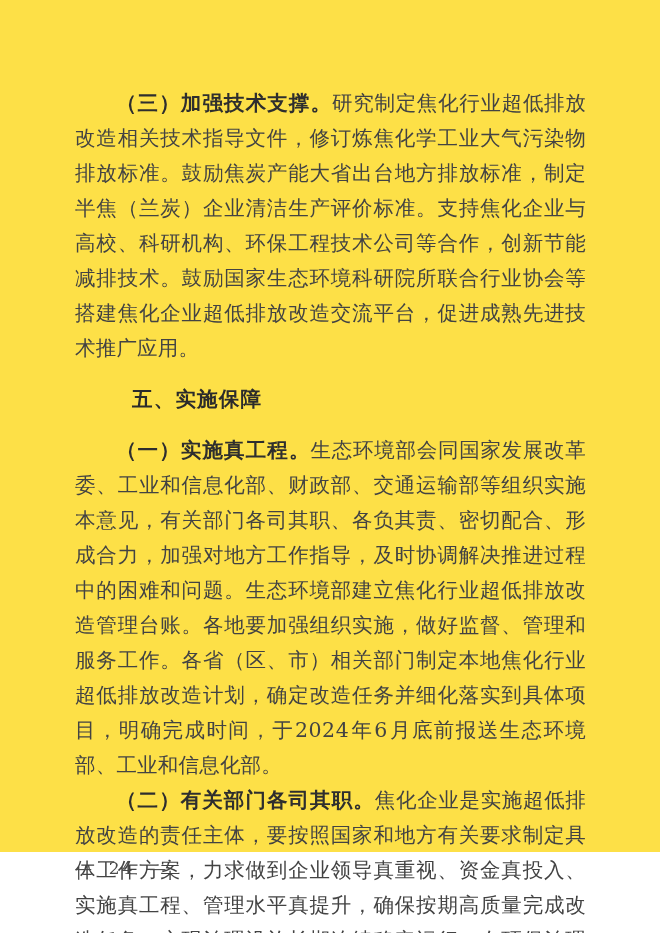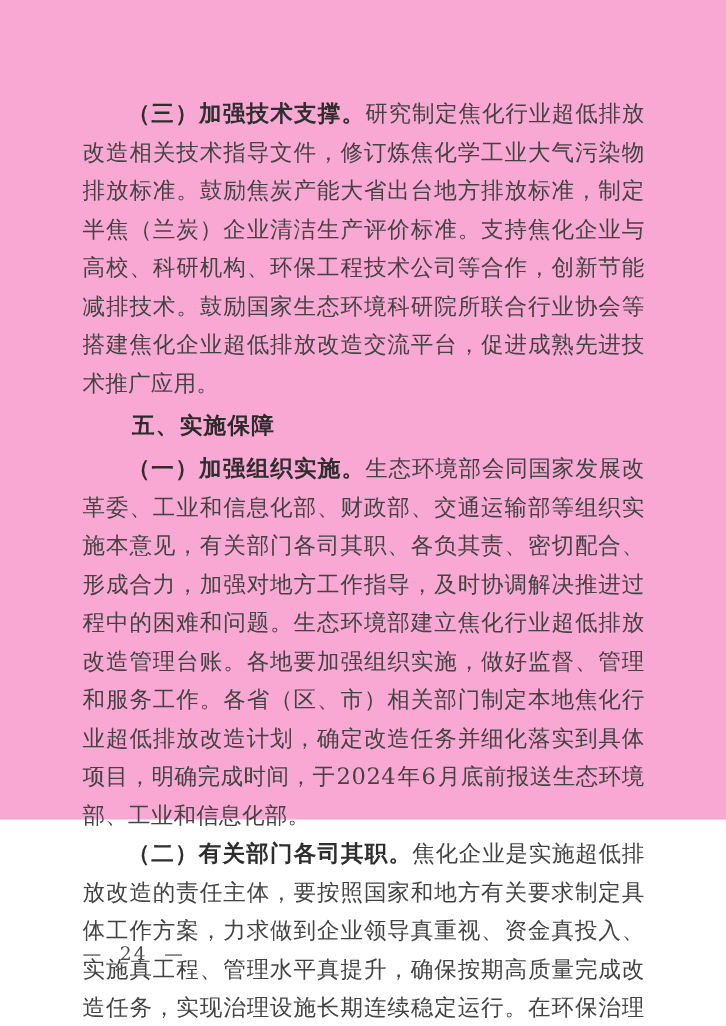--- a/index.html
+++ b/index.html
@@ -10,22 +10,22 @@
     width: 660px;
     height: 933px;
     background: #ffffff;
     font-family: "DejaVu Serif", "Liberation Serif", serif;
     overflow: hidden;
   }
 
   #page {
     position: relative;
     width: 660px;
-    height: 745px;
-    background: #f9a8d4;
+    height: 852px;
+    background: #fde047;
   }
 
   #content {
     position: absolute;
     left: 75px;
     top: 86px;
     width: 511px;
   }
 
   
@@ -43,21 +43,21 @@
 
   
   .runin {
     font-weight: bold;
     color: #2e2e2e;
     letter-spacing: 0.6px;
   }
 
   
   .section-heading {
-    margin: 4px;
+    margin: 16px;
     font-size: 20.5px;
     line-height: 35px;
     color: #2b2b2b;
     text-indent: 2em;
     font-weight: bold;
     letter-spacing: 1.2px;
     font-family: "DejaVu Sans", "Liberation Sans", sans-serif;
   }
 
   
@@ -89,21 +89,21 @@
 <body>
 
 <div id="page">
 
   <div id="content">
 
     <p class="para"><span class="runin">（三）加强技术支撑。</span><span>研究制定焦化行业超低排放改造相关技术指导文件，修订炼焦化学工业大气污染物排放标准。鼓励焦炭产能大省出台地方排放标准，制定半焦（兰炭）企业清洁生产评价标准。支持焦化企业与高校、科研机构、环保工程技术公司等合作，创新节能减排技术。鼓励国家生态环境科研院所联合行业协会等搭建焦化企业超低排放改造交流平台，促进成熟先进技术推广应用。</span></p>
 
     <p class="section-heading">五、实施保障</p>
 
-    <p class="para"><span class="runin">（一）加强组织实施。</span><span>生态环境部会同国家发展改革委、工业和信息化部、财政部、交通运输部等组织实施本意见，有关部门各司其职、各负其责、密切配合、形成合力，加强对地方工作指导，及时协调解决推进过程中的困难和问题。生态环境部建立焦化行业超低排放改造管理台账。各地要加强组织实施，做好监督、管理和服务工作。各省（区、市）相关部门制定本地焦化行业超低排放改造计划，确定改造任务并细化落实到具体项目，明确完成时间，于</span><span class="num">2024</span><span>年</span><span class="num">6</span><span>月底前报送生态环境部、工业和信息化部。</span></p>
+    <p class="para"><span class="runin">（一）实施真工程。</span><span>生态环境部会同国家发展改革委、工业和信息化部、财政部、交通运输部等组织实施本意见，有关部门各司其职、各负其责、密切配合、形成合力，加强对地方工作指导，及时协调解决推进过程中的困难和问题。生态环境部建立焦化行业超低排放改造管理台账。各地要加强组织实施，做好监督、管理和服务工作。各省（区、市）相关部门制定本地焦化行业超低排放改造计划，确定改造任务并细化落实到具体项目，明确完成时间，于</span><span class="num">2024</span><span>年</span><span class="num">6</span><span>月底前报送生态环境部、工业和信息化部。</span></p>
 
     <p class="para"><span class="runin">（二）有关部门各司其职。</span><span>焦化企业是实施超低排放改造的责任主体，要按照国家和地方有关要求制定具体工作方案，力求做到企业领导真重视、资金真投入、实施真工程、管理水平真提升，确保按期高质量完成改造任务，实现治理设施长期连续稳定运行。在环保治理工程建设和运行过程中，要严格执行安全管理有关规定，切实落实企业安全生产主体责任。大型钢铁、焦化企业集团要发挥表率作用，及时将改造目标任务分解落实，力争提前完成。</span></p>
 
   </div>
 
   <div id="page-number">—  24  —</div>
 
 </div>
 
 </body></html>

